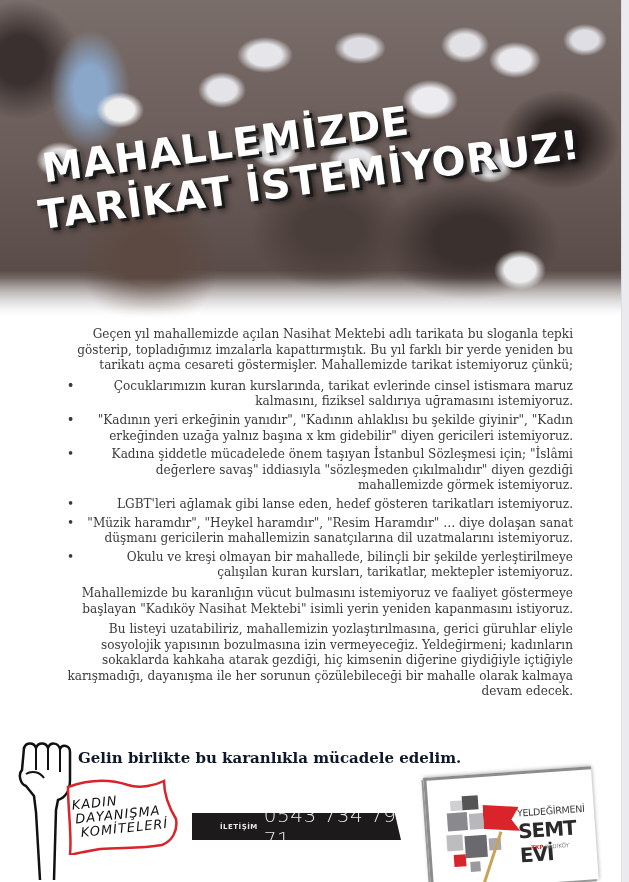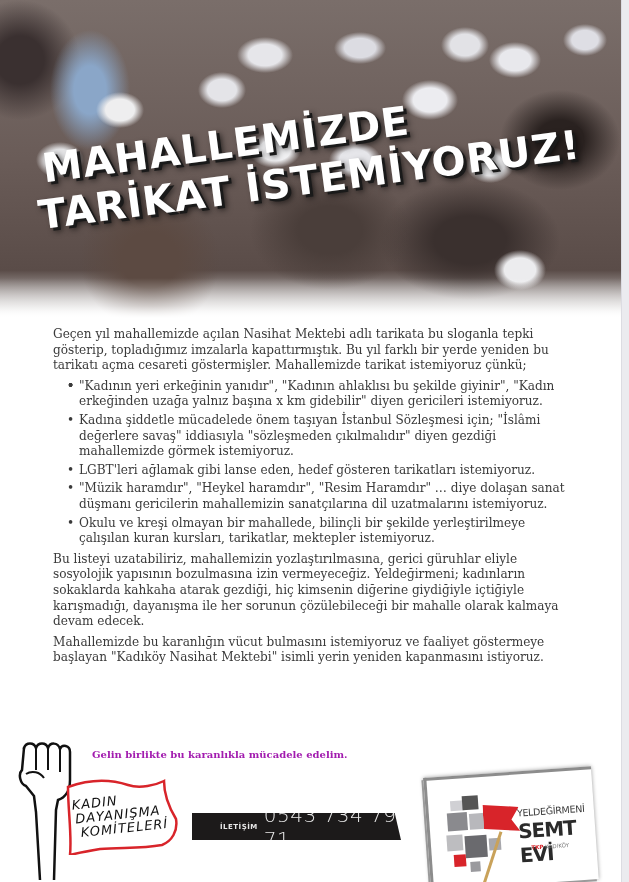--- a/index.html
+++ b/index.html
@@ -33,29 +33,29 @@
   }
   .hero-shade { position:absolute; left:0; bottom:0; width:100%; height:40px;
     background:linear-gradient(180deg, rgba(255,255,255,0) 0%, rgba(255,255,255,0.6) 70%, #ffffff 100%); }
   .headline { position:absolute; left:30px; top:150px; transform:rotate(-7.5deg); transform-origin:left top; }
   .headline-line { display:block; font-family:"DejaVu Sans", sans-serif; font-weight:bold; color:#ffffff;
     text-shadow: 3px 3px 0 #1a1a1a, 4px 4px 6px rgba(0,0,0,0.7); letter-spacing:1px; line-height:1; }
   .headline-line.l1 { font-size:40px; margin-left:10px; }
   .headline-line.l2 { font-size:40px; margin-top:6px; }
 
   
-  .content { position:absolute; left:53px; top:327px; width:520px; color:#3a3a3a; font-size:12.1px; line-height:15.6px; }
+  .content { position:absolute; left:53px; top:327px; width:520px; color:#3a3a3a; font-size:12.1px; line-height:15.6px;text-align:right; }
   .content p { margin:0 0 5px 0; }
   .content ul { margin:0 0 5px 0; padding:0 0 0 14px; list-style:none; }
   .content li { position:relative; padding-left:12px; margin-bottom:3px; }
   .content li .bullet { position:absolute; left:0; top:0; }
 
   
   .fist { position:absolute; left:14px; top:740px; width:74px; height:140px; }
-  .cta { position:absolute; left:92px; top:749px; font-weight:bold; font-size:10px; color:#a21caf; }
+  .cta { position:absolute; left:78px; top:749px; font-weight:bold; font-size:15px; color:#0f172a; }
   .banner { position:absolute; left:60px; top:775px; width:120px; height:80px; }
   .banner-text { position:absolute; left:73px; top:793px; width:110px; font-family:"DejaVu Sans", sans-serif; font-style:italic;
     font-size:13px; line-height:14px; color:#111; transform:rotate(-6deg); letter-spacing:1px; }
   .banner-text span { display:block; }
   .banner-text span.b2 { margin-left:2px; }
   .banner-text span.b3 { margin-left:6px; }
 
   .contact-bar { position:absolute; left:192px; top:813px; width:209px; height:27px; background:#1c1a1a;
     clip-path:polygon(0 0, 97% 0, 100% 100%, 0 100%); display:flex; align-items:center; }
   .contact-label { font-family:"DejaVu Sans", sans-serif; color:#e8e8e8; font-size:7px; font-weight:bold; margin-left:28px; letter-spacing:0.5px; }
@@ -83,30 +83,30 @@
     <div class="headline">
       <span class="headline-line l1">MAHALLEMİZDE</span>
       <span class="headline-line l2">TARİKAT İSTEMİYORUZ!</span>
     </div>
   </div>
 
   <div class="content">
     <p>Geçen yıl mahallemizde açılan Nasihat Mektebi adlı tarikata bu sloganla tepki gösterip, topladığımız imzalarla kapattırmıştık. Bu yıl farklı bir yerde yeniden bu tarikatı açma cesareti göstermişler. Mahallemizde tarikat istemiyoruz çünkü;</p>
     <ul>
       <li><span class="bullet">•</span></li>
-      <li><span class="bullet">•</span></li>
+      <li><span class="bullet">•</span><span>Çocuklarımızın kuran kurslarında, tarikat evlerinde cinsel istismara maruz kalmasını, fiziksel saldırıya uğramasını istemiyoruz.</span></li>
       <li><span class="bullet">•</span></li>
       <li><span class="bullet">•</span><span>"Kadının yeri erkeğinin yanıdır", "Kadının ahlaklısı bu şekilde giyinir", "Kadın erkeğinden uzağa yalnız başına x km gidebilir" diyen gericileri istemiyoruz.</span></li>
       <li><span class="bullet">•</span><span>Kadına şiddetle mücadelede önem taşıyan İstanbul Sözleşmesi için; "İslâmi değerlere savaş" iddiasıyla "sözleşmeden çıkılmalıdır" diyen gezdiği mahallemizde görmek istemiyoruz.</span></li>
       <li><span class="bullet">•</span><span>LGBT'leri ağlamak gibi lanse eden, hedef gösteren tarikatları istemiyoruz.</span></li>
       <li><span class="bullet">•</span><span>"Müzik haramdır", "Heykel haramdır", "Resim Haramdır" … diye dolaşan sanat düşmanı gericilerin mahallemizin sanatçılarına dil uzatmalarını istemiyoruz.</span></li>
       <li><span class="bullet">•</span><span>Okulu ve kreşi olmayan bir mahallede, bilinçli bir şekilde yerleştirilmeye çalışılan kuran kursları, tarikatlar, mektepler istemiyoruz.</span></li>
     </ul>
+    <p>Mahallemizde bu karanlığın vücut bulmasını istemiyoruz ve faaliyet göstermeye başlayan "Kadıköy Nasihat Mektebi" isimli yerin yeniden kapanmasını istiyoruz.</p>
     <p>Bu listeyi uzatabiliriz, mahallemizin yozlaştırılmasına, gerici güruhlar eliyle sosyolojik yapısının bozulmasına izin vermeyeceğiz. Yeldeğirmeni; kadınların sokaklarda kahkaha atarak gezdiği, hiç kimsenin diğerine giydiğiyle içtiğiyle karışmadığı, dayanışma ile her sorunun çözülebileceği bir mahalle olarak kalmaya devam edecek.</p>
-    <p>Mahallemizde bu karanlığın vücut bulmasını istemiyoruz ve faaliyet göstermeye başlayan "Kadıköy Nasihat Mektebi" isimli yerin yeniden kapanmasını istiyoruz.</p>
   </div>
 
   <svg class="fist" viewBox="0 0 74 140">
     <path d="M10 8 C12 2 20 2 22 8 C24 2 32 2 34 8 C36 2 44 2 46 9 C48 4 56 5 56 12 L56 40 C56 52 50 58 44 60 L42 70 L40 140" fill="none" stroke="#111" stroke-width="2.5" stroke-linecap="round"></path>
     <path d="M10 8 L8 30 C4 34 6 44 12 46 L20 56 L22 72 L26 140" fill="none" stroke="#111" stroke-width="2.5" stroke-linecap="round"></path>
     <path d="M22 8 L22 30 M34 8 L34 30 M46 9 L46 32" fill="none" stroke="#111" stroke-width="2"></path>
     <path d="M12 34 C18 30 26 32 30 38" fill="none" stroke="#111" stroke-width="2"></path>
   </svg>
 
   <div class="cta">Gelin birlikte bu karanlıkla mücadele edelim.</div>

